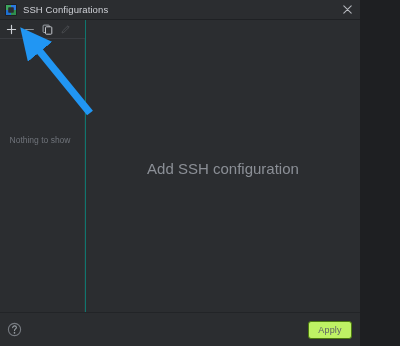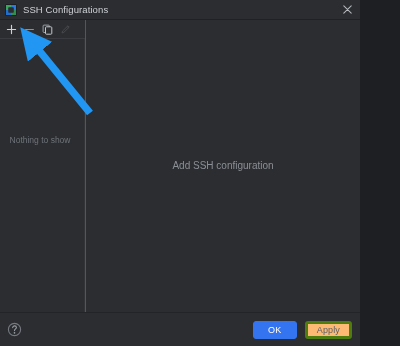--- a/index.html
+++ b/index.html
@@ -116,21 +116,21 @@
   .right-pane {
     flex: 1 1 auto;
     position: relative;
     background: #2b2d30;
     display: flex;
     align-items: flex-start;
     justify-content: center;
   }
   .empty-hint {
     margin-top: 140px;
-    font-size: 10px;
+    font-size: 15px;
     color: #8b8f96;
     white-space: nowrap;
   }
 
   
   .buttonbar {
     height: 33px;
     min-height: 33px;
     display: flex;
     align-items: center;
@@ -165,23 +165,23 @@
     background: #3574f0;
     color: #ffffff;
     border: 1px solid #3574f0;
   }
   .btn-default {
     background: #2b2d30;
     color: #dfe1e5;
     border: 1px solid #4e5157;
   }
   .btn-disabled {
-    background: #fdba74;
+    background: #bef264;
     color: #5c5f66;
-    border: 3px solid #4d7c0f;
+    border: 1px solid #4d7c0f;
     cursor: default;
   }
 
   
   .annotation {
     position: absolute;
     inset: 0;
     pointer-events: none;
   }
 </style>
@@ -261,21 +261,20 @@
     <span class="help-btn">
       <svg width="15" height="15" viewBox="0 0 15 15">
         <circle cx="7.5" cy="7.5" r="6.1" fill="none" stroke="#767a80" stroke-width="1.1"></circle>
         <path d="M5.7 5.6 C5.7 4.5 6.6 3.9 7.6 3.9 C8.7 3.9 9.4 4.6 9.4 5.5 C9.4 6.9 7.5 6.9 7.5 8.6" fill="none" stroke="#9aa0a6" stroke-width="1.1" stroke-linecap="round"></path>
         <circle cx="7.5" cy="10.8" r="0.85" fill="#9aa0a6"></circle>
       </svg>
     </span>
 
     <span class="spacer"></span>
 
-    <div class="btn btn-primary">OK</div>
     <div class="btn btn-disabled">Apply</div>
 
   </div>
 
   <svg class="annotation" width="400" height="346" viewBox="0 0 400 346">
     <defs>
       <marker id="arrowhead" markerWidth="4.2" markerHeight="4.2" refX="1.5" refY="2.1" orient="auto">
         <path d="M0,0 L4.2,2.1 L0,4.2 Z" fill="#2196f3"></path>
       </marker>
     </defs>

